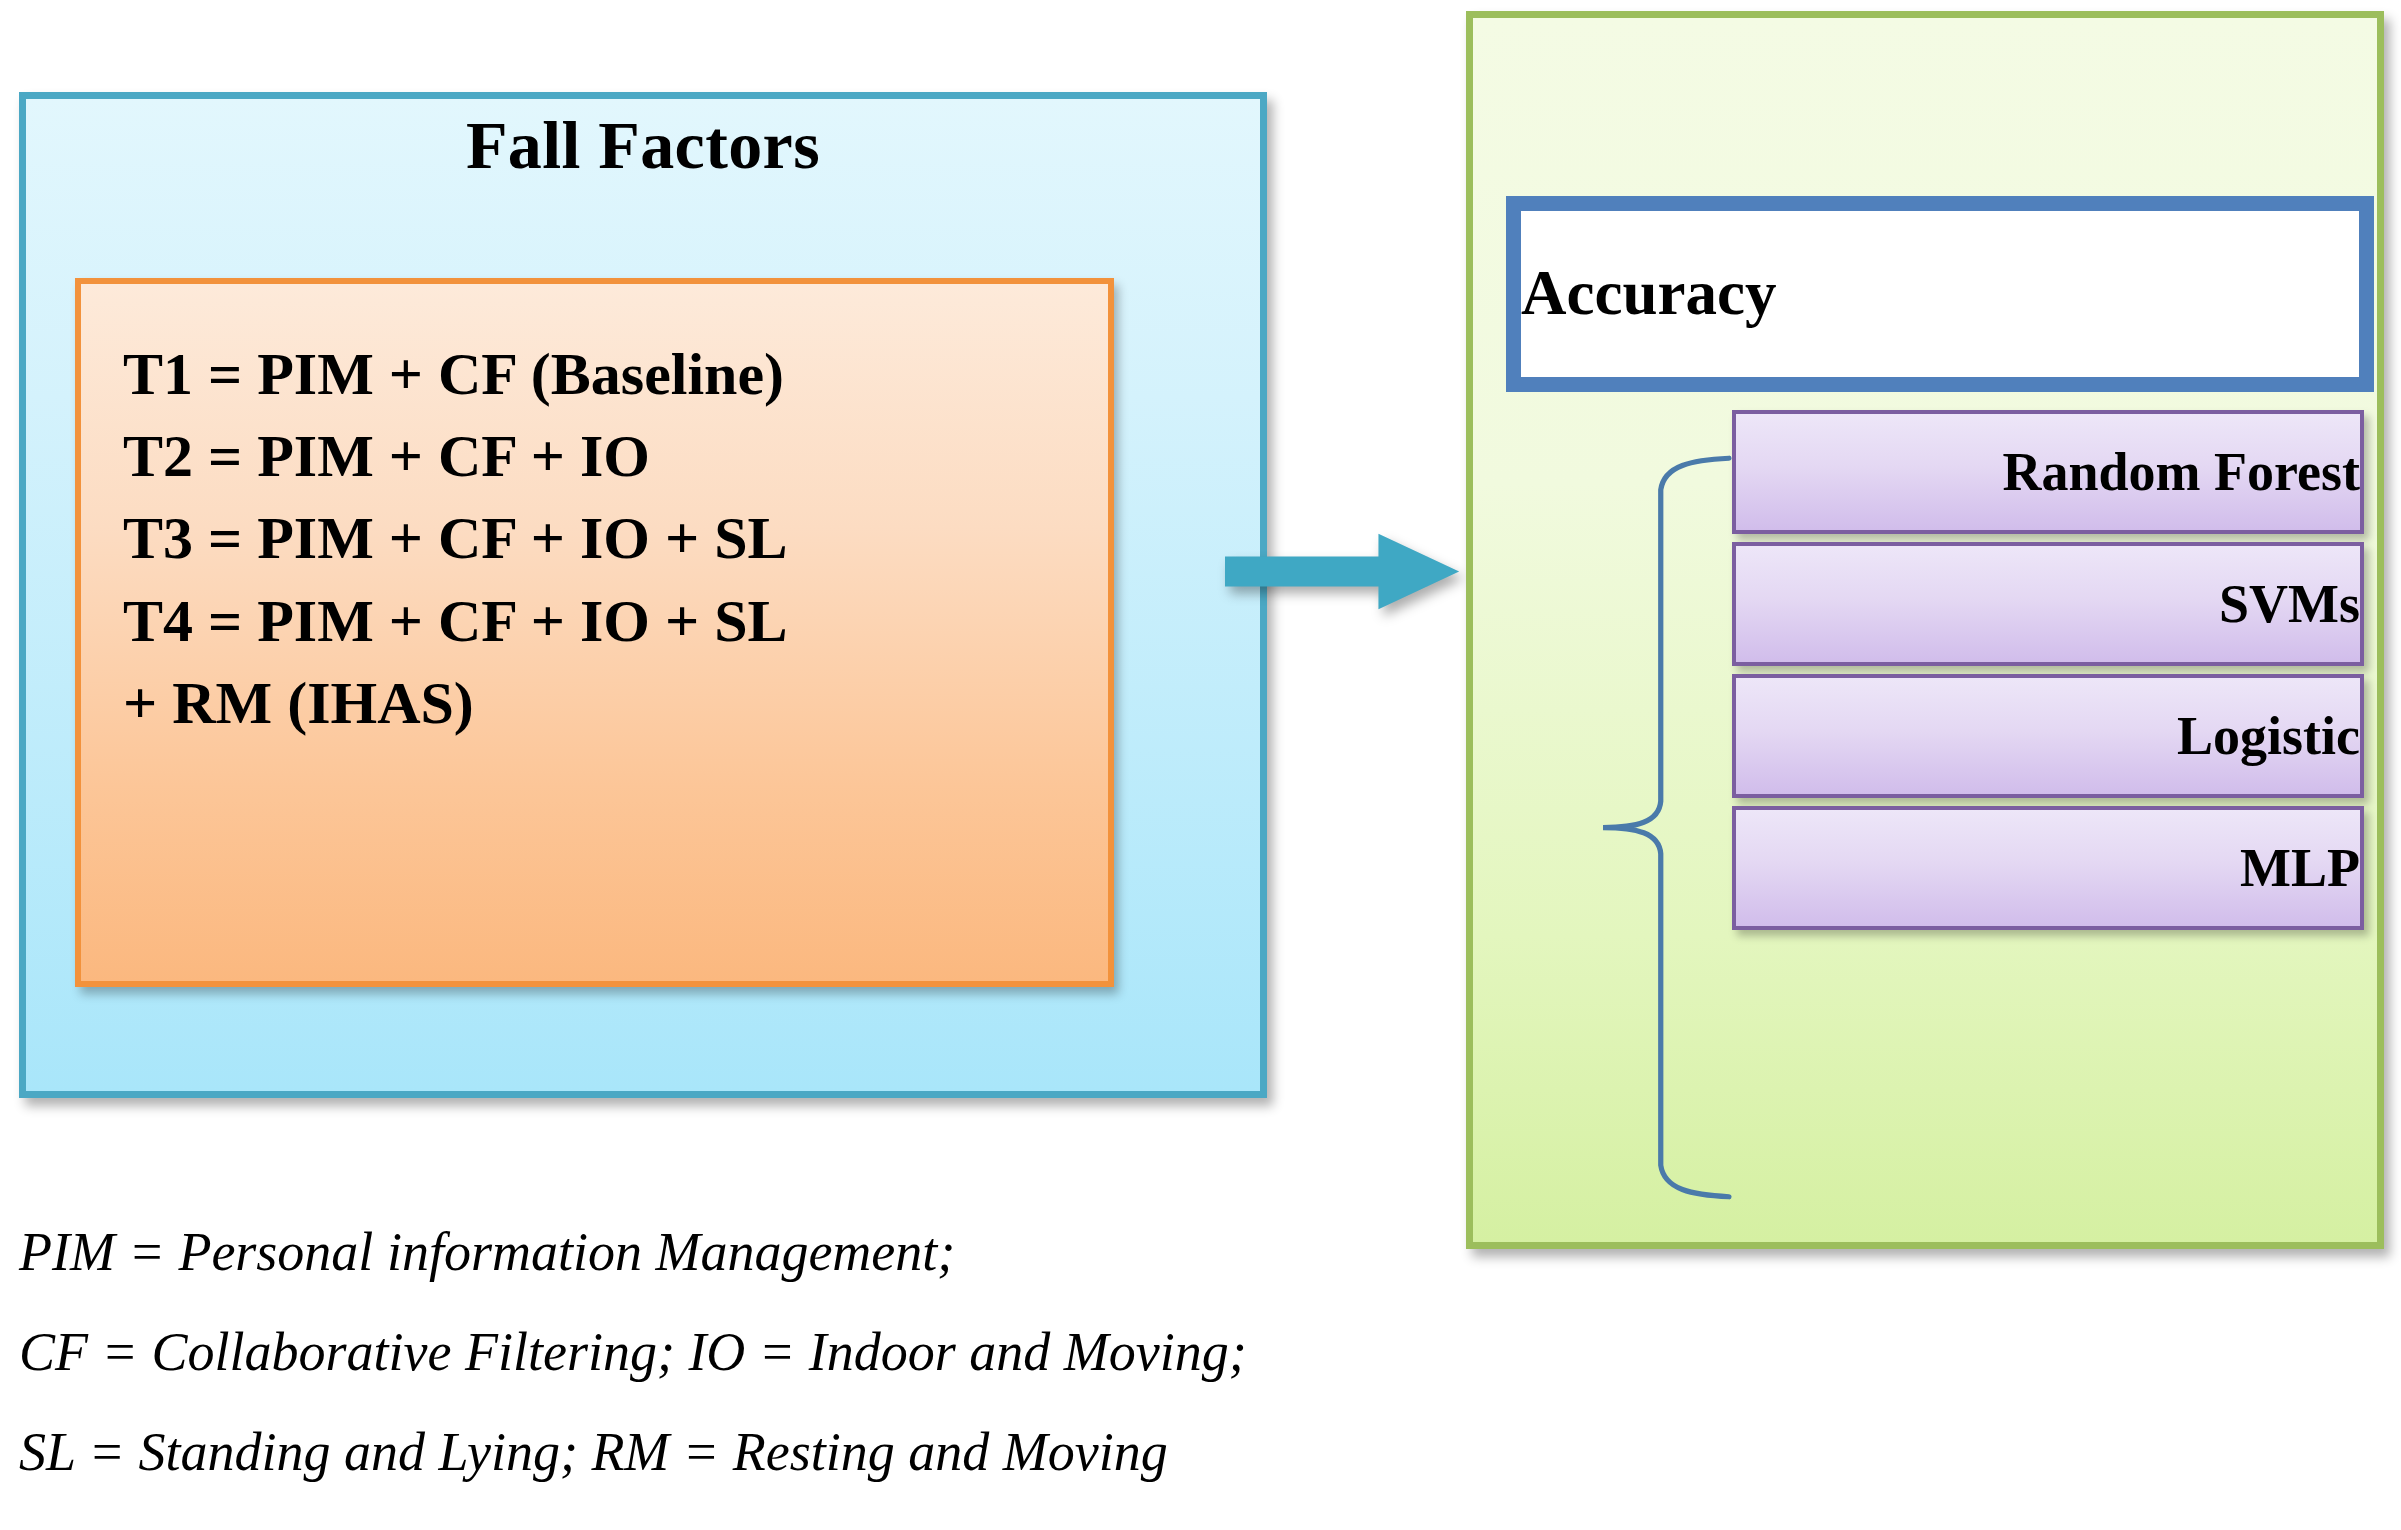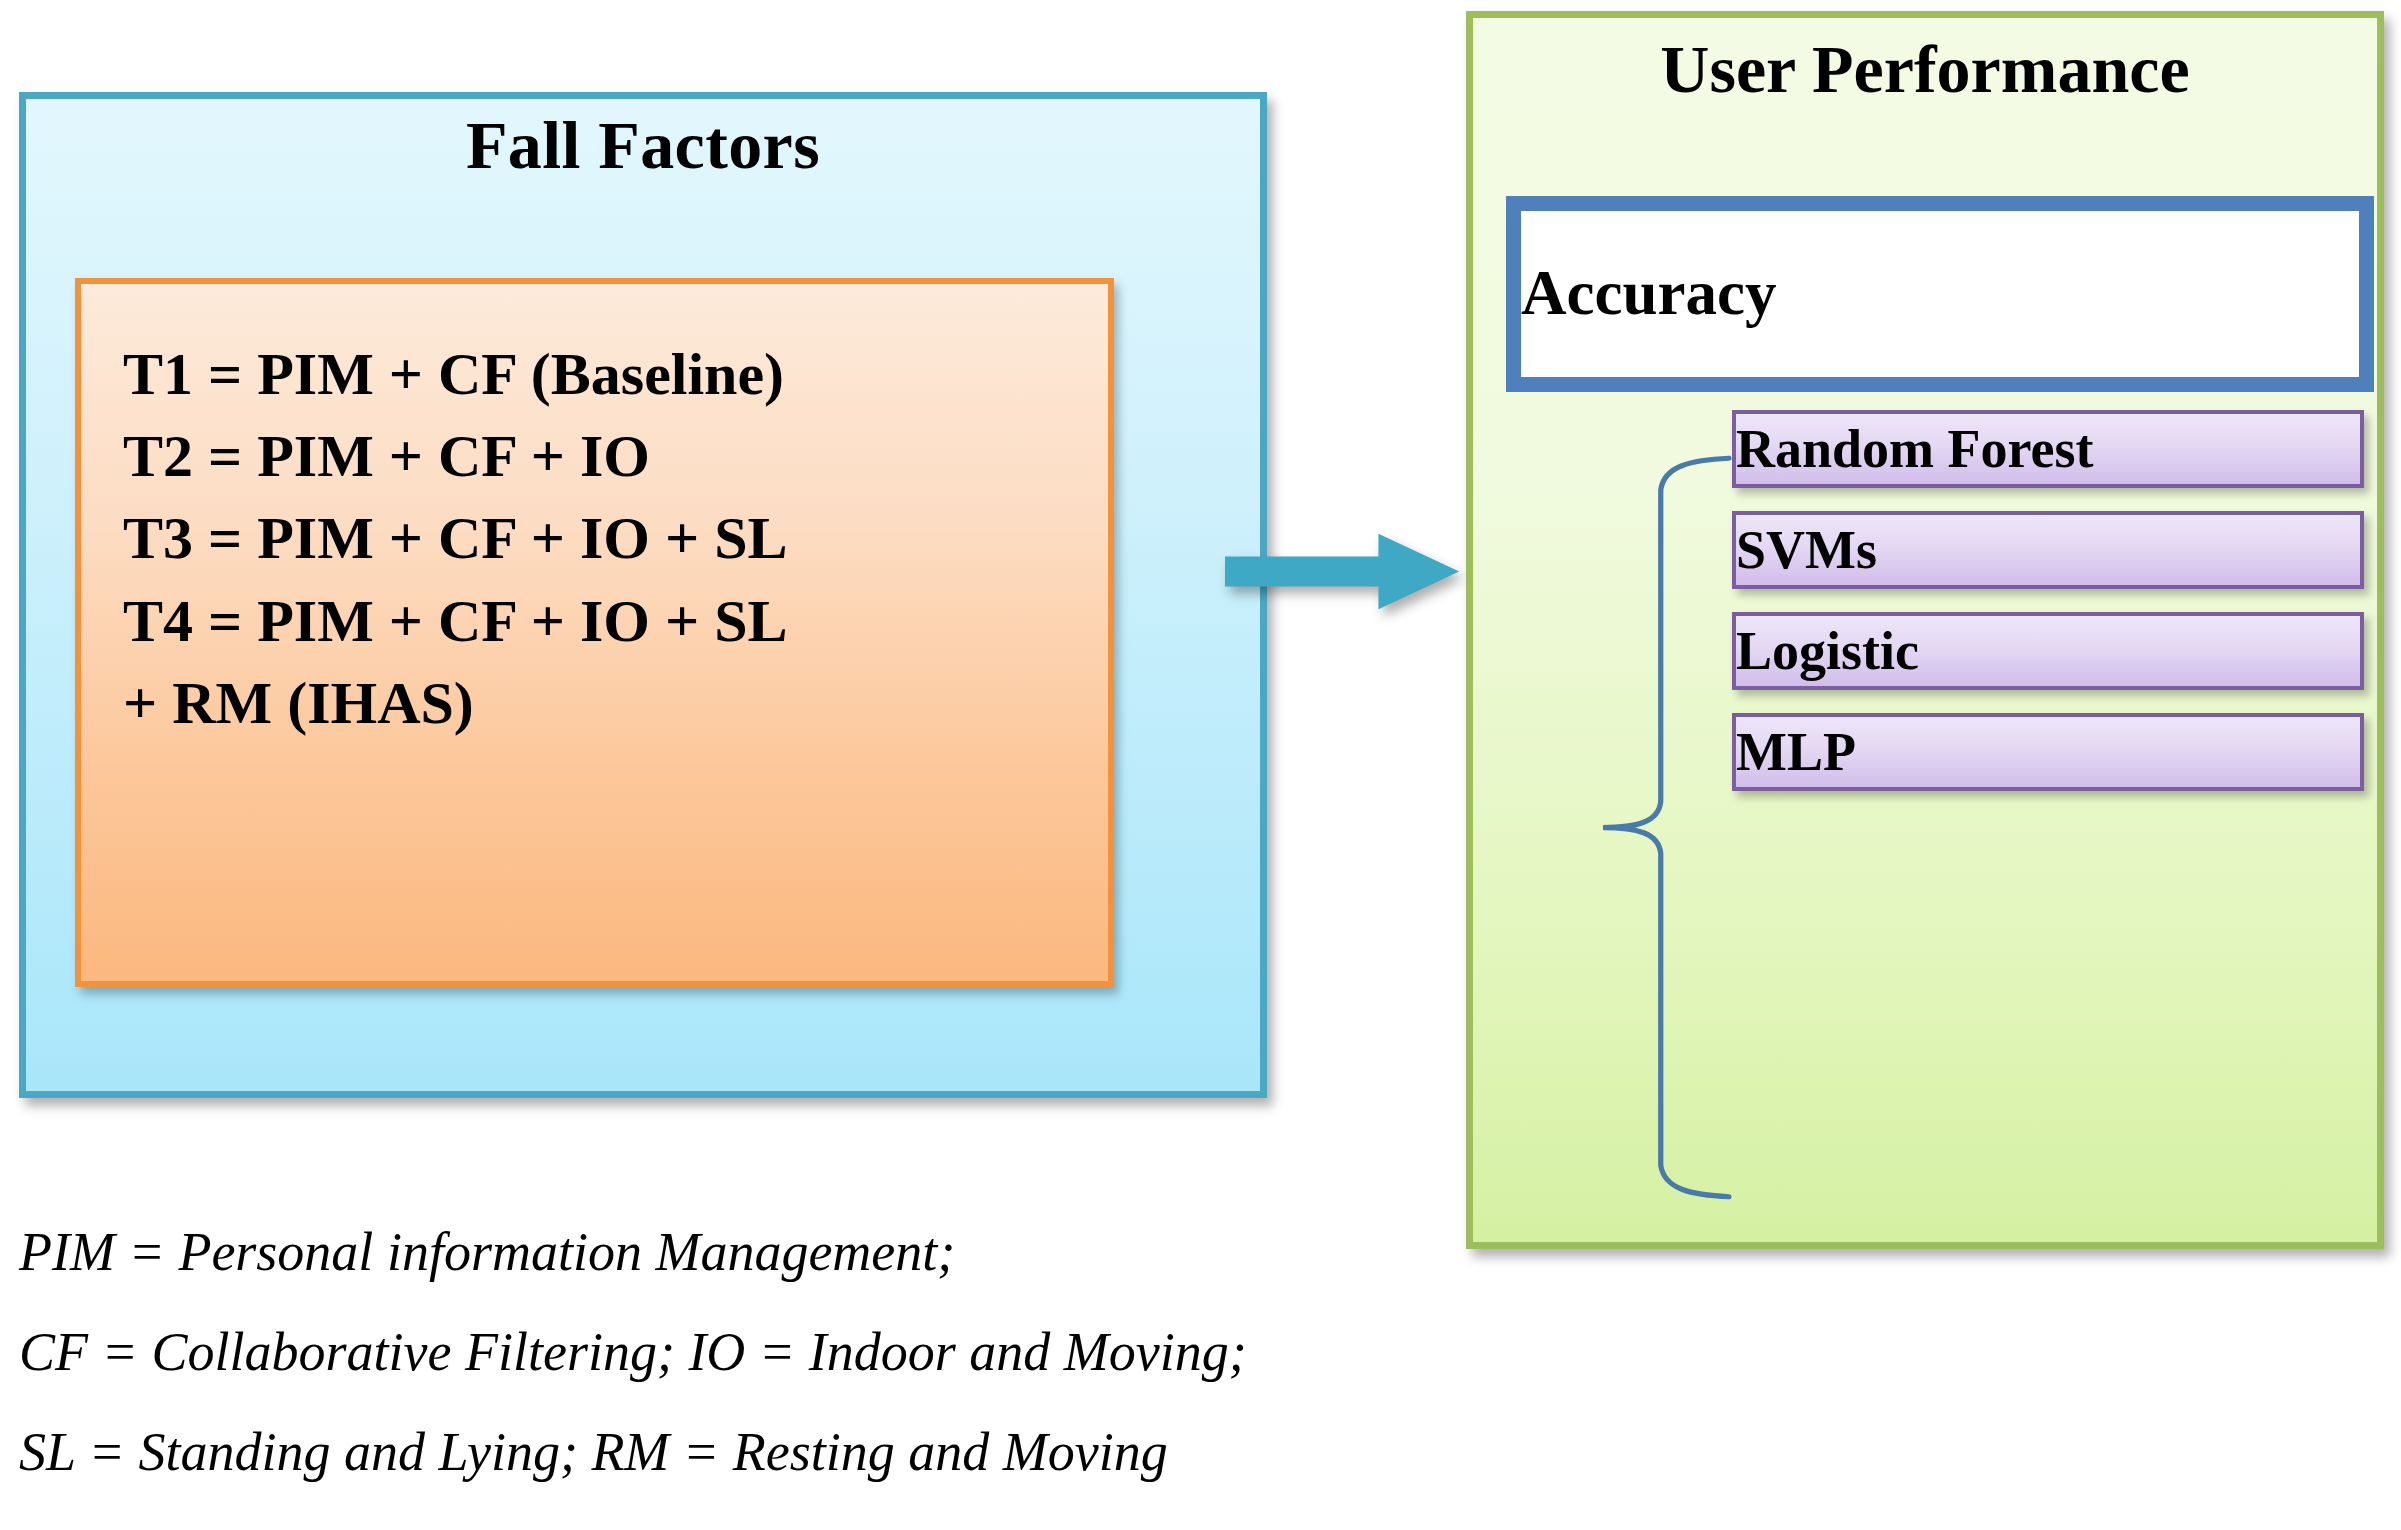--- a/index.html
+++ b/index.html
@@ -121,29 +121,29 @@
 
   
   #classifier-list {
     position: absolute;
     left: 259px;
     top: 392px;
     width: 632px;
   }
   .classifier-box {
     position: relative;
-    height: 78px;
-    margin-bottom: 23px;
+    height: 124px;
+    margin-bottom: 8px;
     box-sizing: border-box;
     border: 4.4px solid #7B5EA0;
     background: linear-gradient(to bottom, #EDE6F8 0%, #E4D8F3 45%, #D1BDEB 100%);
     box-shadow: 5.3px 6.1px 7.9px rgba(0,0,0,0.25);
     display: flex;
     align-items: center;
-    justify-content: flex-start;
+    justify-content: flex-end;
   }
   .classifier-label {
     font-weight: bold;
     font-size: 54px;
     color: #000000;
     white-space: nowrap;
   }
 
   
   #classifier-brace {
@@ -188,21 +188,20 @@
   </div>
 
 </div>
 
 <svg id="flow-arrow" viewBox="0 0 268 90">
   <polygon points="0,28 175,28 175,2 267,45 175,88 175,62 0,62" fill="#3FA8C4"></polygon>
 </svg>
 
 <div id="user-performance-panel">
 
-  <div id="user-performance-title">User Performance</div>
 
   <div id="accuracy-box">
     <span id="accuracy-label">Accuracy</span>
   </div>
 
   <svg id="classifier-brace" viewBox="0 0 160 860">
     <path d="M 152 8
              C 110 10, 78 16, 74 44
              L 74 400
              C 72 424, 46 430, 8 430

